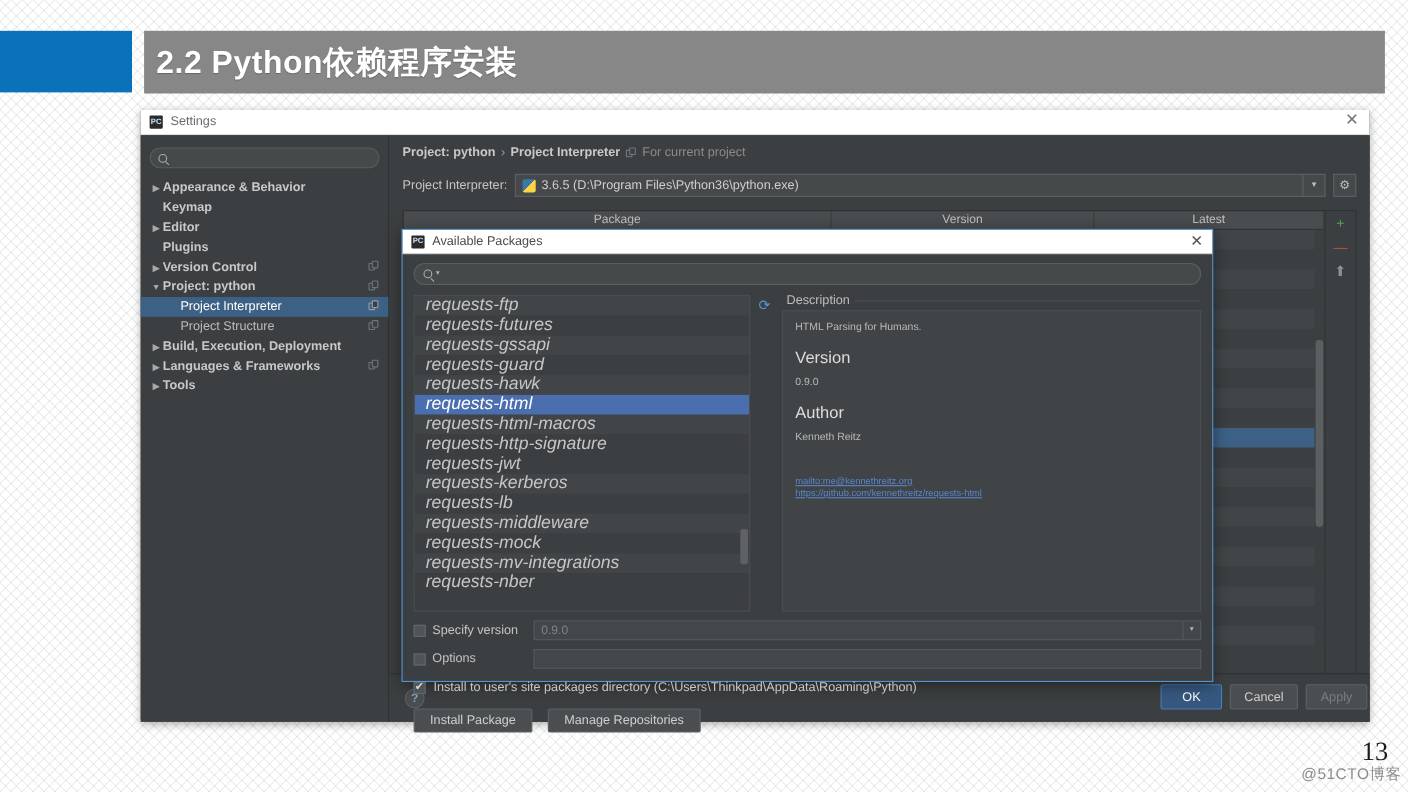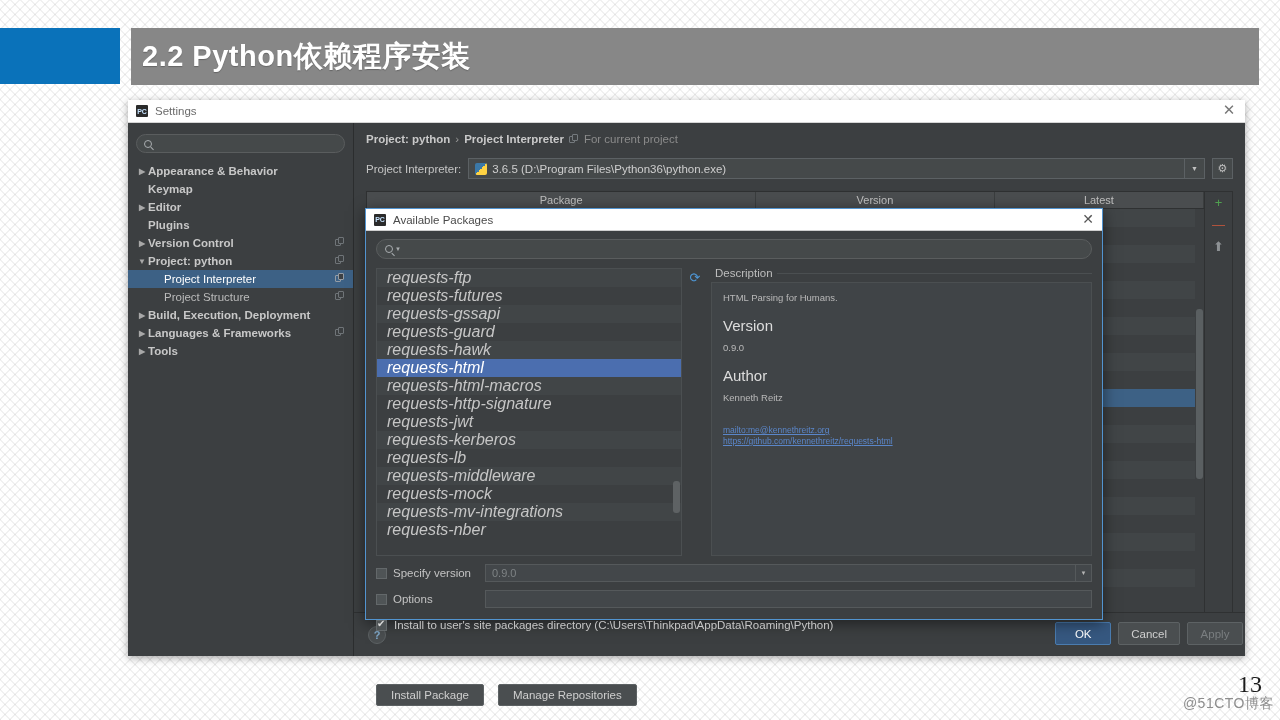--- a/index.html
+++ b/index.html
@@ -291,21 +291,21 @@
   }
   #desc-box {
     position: absolute; left: 3px; right: 0; top: 14px; bottom: 0;
     border: 1px solid #4b4f51; background: #404447;
     padding: 9px 11px; overflow: hidden;
   }
   #desc-box .small { font-size: 9.5px; color: #b9b9b9; }
   #desc-box h3 {
     margin: 14px 0 8px 0; font-size: 15px; font-weight: normal; color: #dddddd;
   }
-  #desc-box .links { margin-top: 22px; }
+  #desc-box .links { margin-top: 29px; }
   #desc-box .links a {
     display: block; font-size: 8.5px; color: #5a86c9;
     text-decoration: underline; line-height: 11px;
   }
   #desc-top-line {
     position: absolute; left: 3px; right: 0; top: 5px; height: 1px;
     background: #4b4f51;
   }
   .opt-row {
     display: flex; align-items: center; margin-top: 8px; gap: 6px;
@@ -331,21 +331,21 @@
     font-size: 6px; color: #b5b5b5;
   }
   #install-dir-row {
     display: flex; align-items: center; gap: 7px; margin-top: 11px;
   }
   #install-dir-row .txt { font-size: 11.5px; color: #c6c6c6; }
   #avail-buttons { display: flex; gap: 14px; margin-top: 13px; }
   .dlg-btn {
     height: 22px; padding: 0 14px; font-size: 11.5px; color: #cfcfcf;
     background: #4a4e50; border: 1px solid #5d6264; border-radius: 2px;
-    display: flex; align-items: center; justify-content: center; cursor: pointer; margin-top: 40px;
+    display: flex; align-items: center; justify-content: center; cursor: pointer;
   }
 </style>
 </head>
 <body>
 
 <div id="blue-block"></div>
 
 <div id="title-bar">
   <span id="title-text">2.2 Python依赖程序安装</span>
 </div>

